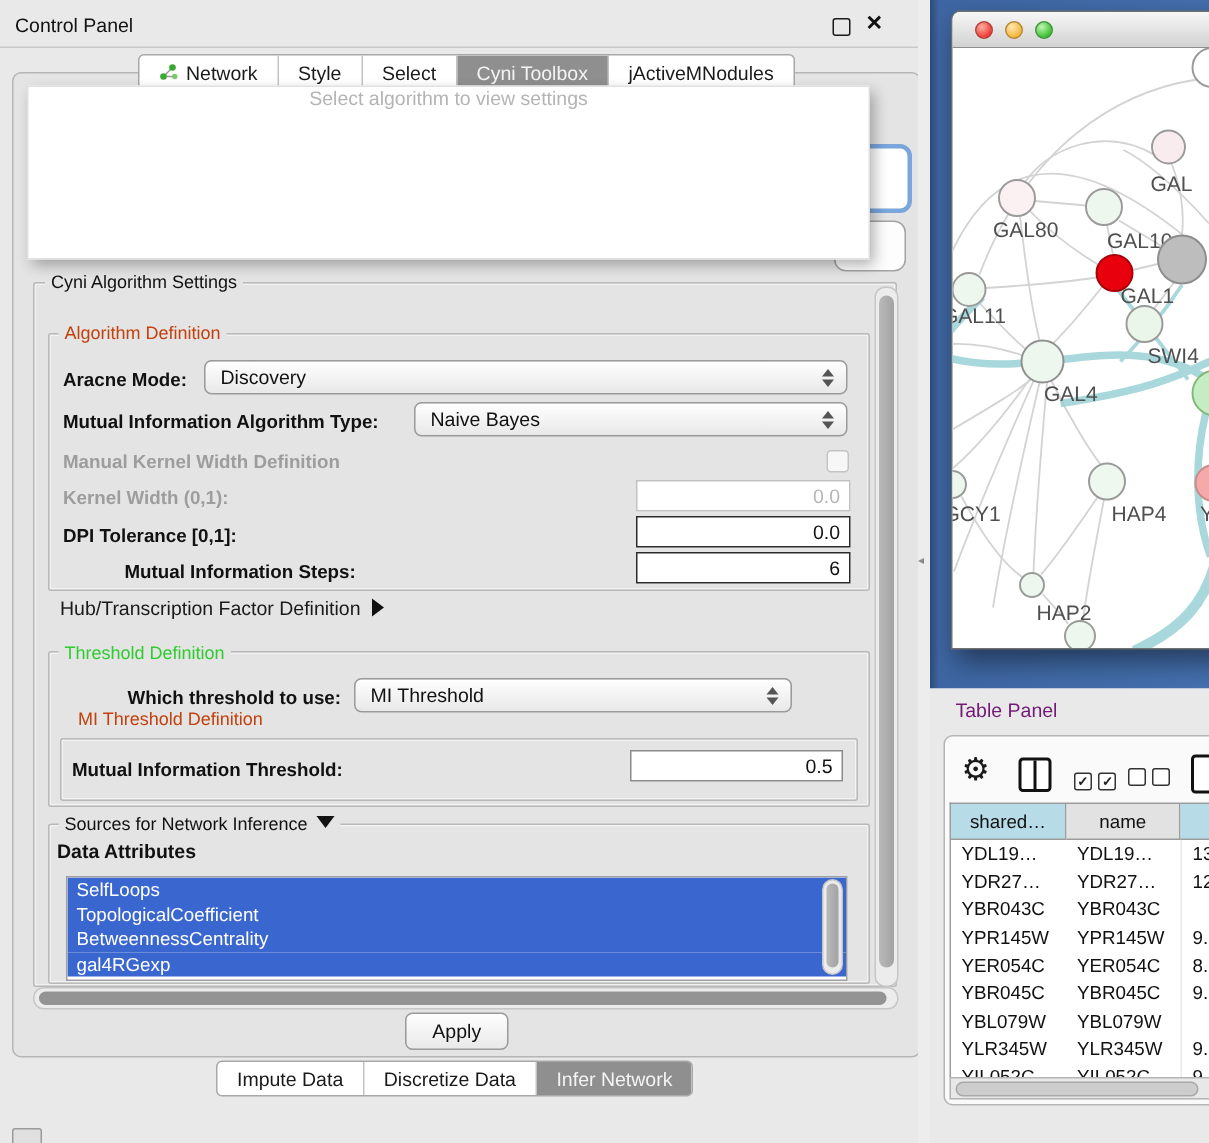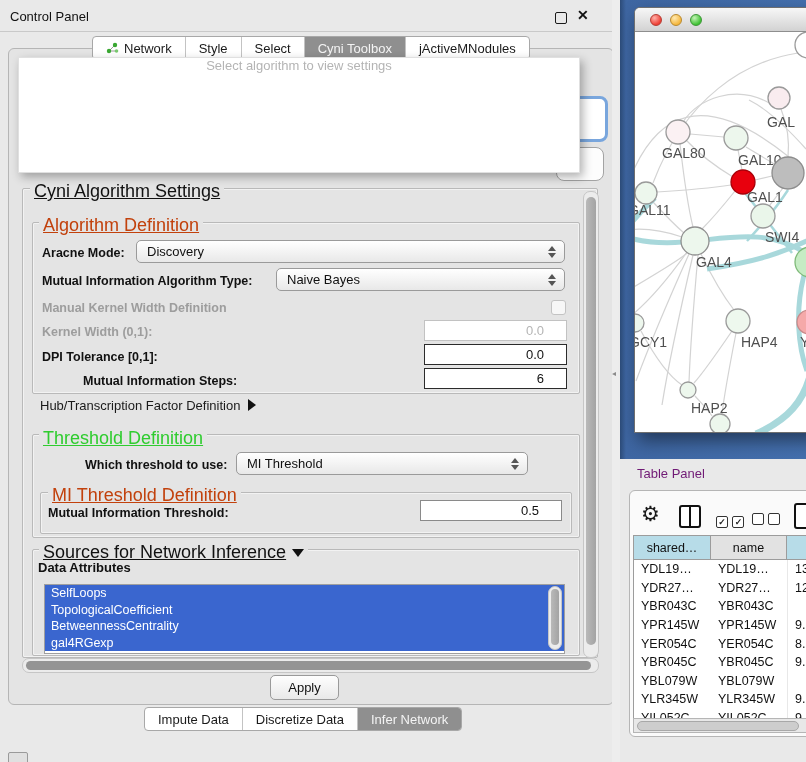--- a/index.html
+++ b/index.html
@@ -26,33 +26,33 @@
   .popup{left:18px;top:57px;width:560px;height:114px;background:#fff;border:1px solid #e0e0e0;
          box-shadow:3px 4px 9px rgba(0,0,0,.30);z-index:30;}
   .popup .head{text-align:center;color:#b4b4b4;font-size:13px;line-height:16px;}
   .popup .item{font-size:13px;line-height:16.2px;padding-left:3px;color:#000;}
   .popup .item.bold{font-weight:bold;}
   
   .frag-combo{left:560px;top:96px;width:42px;height:40px;border:3px solid #79a6dd;border-radius:8px;background:#fff;z-index:10;}
   .frag-btn{left:556px;top:147px;width:46px;height:32px;border:1px solid #a3a3a3;border-radius:8px;background:#fdfdfd;z-index:10;}
   
   .group{border:1px solid #b9b9b9;border-radius:2px;box-shadow:inset 0 0 0 1px #f2f2f2;}
-  .gtitle{font-size:18px;background:#e4e4e4;padding:0 4px;z-index:5;color:#111;white-space:nowrap;text-decoration:underline;}
+  .gtitle{font-size:12px;background:#e4e4e4;padding:0 4px;z-index:5;color:#111;white-space:nowrap;}
   .gtitle.blue{color:#c2410c;}
   .gtitle.green{color:#2fcc2f;}
   .lbl{font-size:12.5px;font-weight:bold;color:#111;white-space:nowrap;}
   .lbl.dis{color:#9d9d9d;}
   .combo{background:linear-gradient(#ffffff,#e8e8e8);border:1px solid #9a9a9a;border-radius:5px;height:23px;
          display:flex;align-items:center;font-size:13px;color:#111;padding-left:10px;box-sizing:border-box;}
   .spin{margin-left:auto;margin-right:8px;display:flex;flex-direction:column;gap:2px;}
   .spin i{display:block;width:0;height:0;border-left:4px solid transparent;border-right:4px solid transparent;}
   .spin .up{border-bottom:5px solid #555;}
   .spin .dn{border-top:5px solid #555;}
   .field{background:#fff;border:1px solid #2b2b2b;height:21px;font-size:13px;color:#111;text-align:right;
-         padding-right:22px;box-sizing:border-box;display:flex;align-items:center;justify-content:flex-end;}
+         padding-right:6px;box-sizing:border-box;display:flex;align-items:center;justify-content:flex-end;}
   .field.dis{border:1px solid #c2c2c2;color:#b5b5b5;}
   .checkbox{width:13px;height:13px;border:1px solid #c3c3c3;border-radius:3px;background:#f7f7f7;}
   .attr-list{background:#fff;border:1px solid #9f9f9f;overflow:hidden;}
   .attr-item{background:#3a66cf;color:#fff;font-size:12.5px;line-height:16.5px;padding-left:6px;}
   .vscroll{background:#ececec;border:1px solid #c6c6c6;border-radius:7px;}
   .vthumb{background:linear-gradient(to right,#b9b9b9,#a3a3a3);border-radius:6px;}
   .hscroll{background:#ececec;border:1px solid #c6c6c6;border-radius:7px;}
   .hthumb{background:#949494;border-radius:6px;}
   .apply{background:linear-gradient(#fefefe,#e9e9e9);border:1px solid #9a9a9a;border-radius:5px;
          font-size:13px;color:#111;display:flex;align-items:center;justify-content:center;}
@@ -185,21 +185,21 @@
 <span class="abs lbl" style="left:85px;top:458px;">Which threshold to use:</span>
 <div class="abs combo" style="left:236px;top:452px;width:292px;">
   <span>MI Threshold</span>
   <span class="spin">
       <i class="up"></i>
       <i class="dn"></i>
     </span>
 </div>
 
 <div class="abs group" style="left:40px;top:492px;width:530px;height:40px;"></div>
-<span class="abs gtitle blue" style="left:48px;top:485px;">MI Threshold Definition</span>
+<span class="abs gtitle blue" style="left:48px;top:472px;">MI Threshold Definition</span>
 <span class="abs lbl" style="left:48px;top:506px;">Mutual Information Threshold:</span>
 <div class="abs field" style="left:420px;top:500px;width:142px;border-color:#8a8a8a;">0.5</div>
 
 <div class="abs group" style="left:32px;top:549px;width:546px;height:105px;"></div>
 <span class="abs gtitle" style="left:39px;top:542px;"><span>Sources for Network Inference</span><span class="tri-d"></span></span>
 <span class="abs lbl" style="left:38px;top:560px;font-size:13px;">Data Attributes</span>
 <div class="abs attr-list" style="left:44px;top:584px;width:519px;height:68px;" id="attr-list">
     <div class="attr-item">SelfLoops</div>
     <div class="attr-item">TopologicalCoefficient</div>
     <div class="attr-item">BetweennessCentrality</div>

